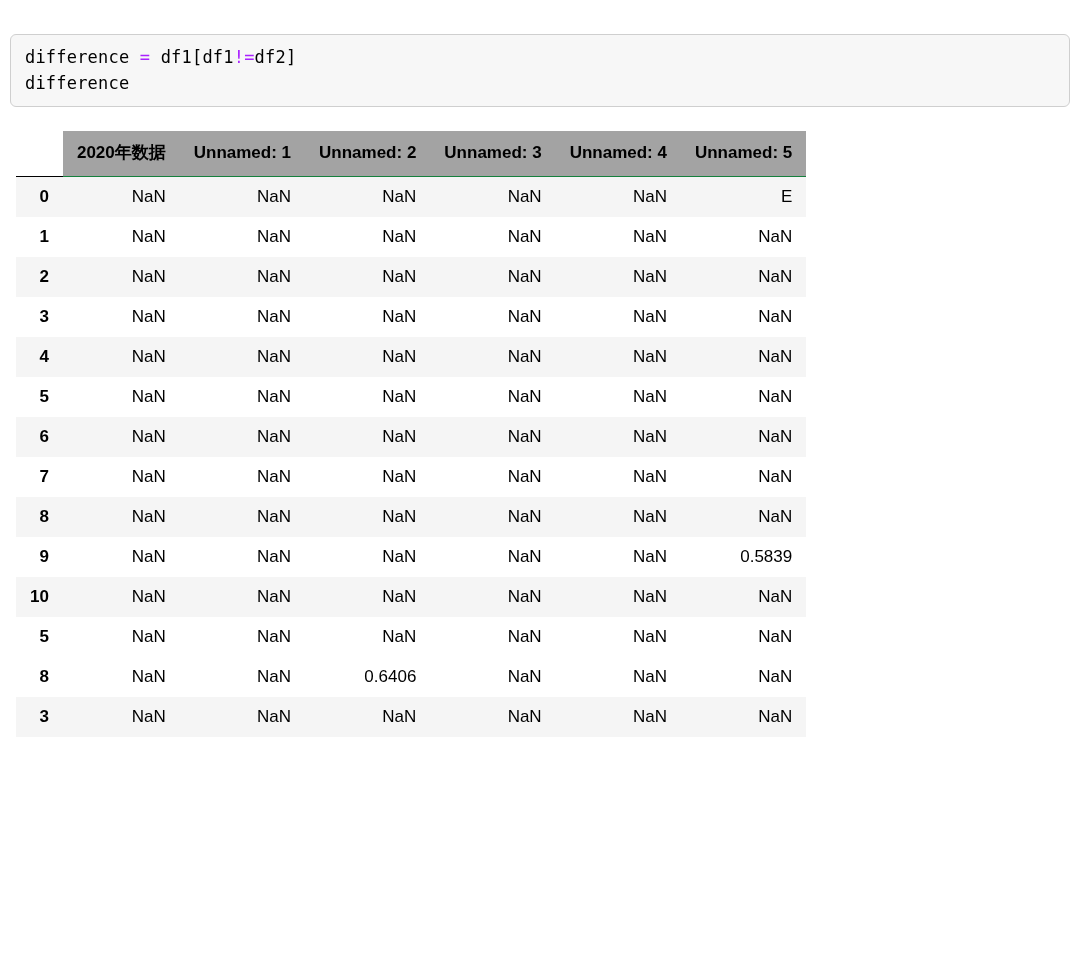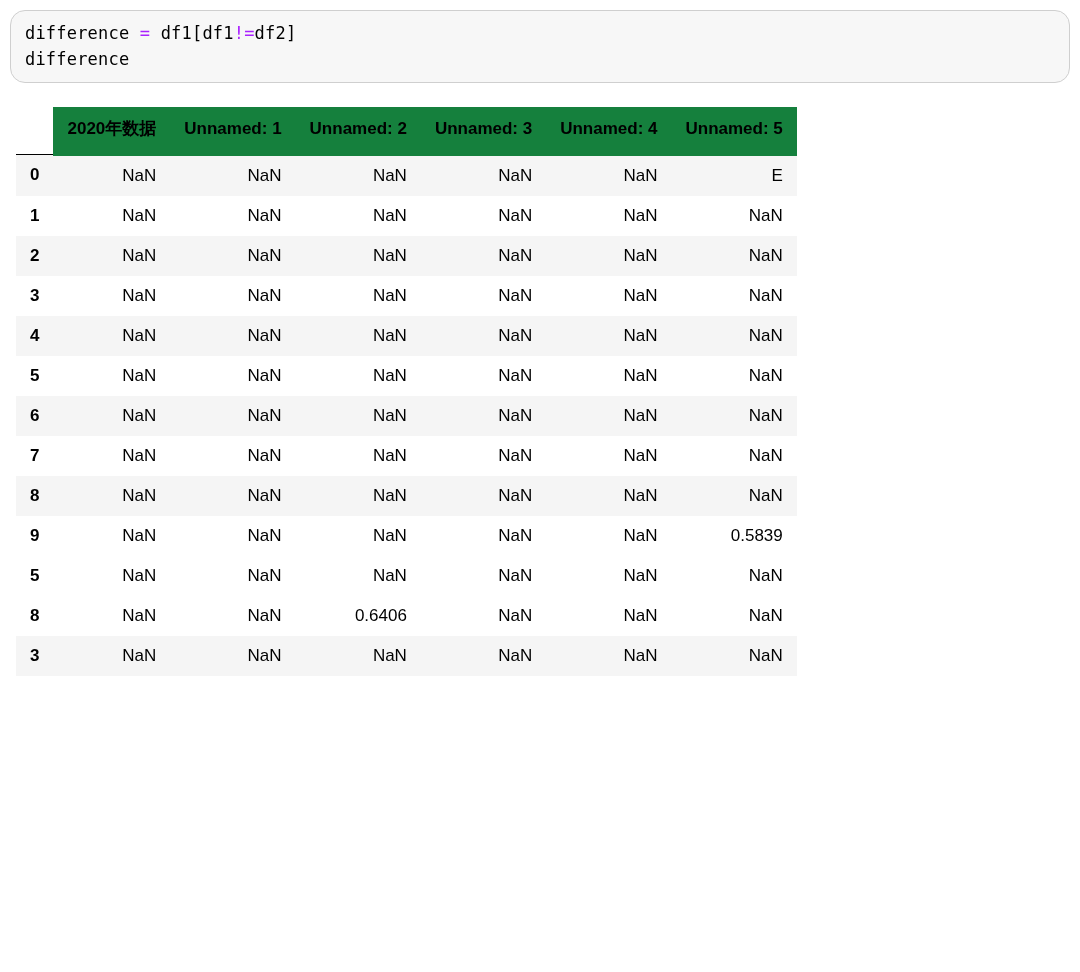--- a/index.html
+++ b/index.html
@@ -7,47 +7,48 @@
     margin: 0;
     padding: 10px;
     font-family: -apple-system, BlinkMacSystemFont, "Segoe UI", Helvetica, Arial, sans-serif;
     background: #fff;
     color: #000;
     font-size: 15px;
   }
   .code-cell {
     background: #f7f7f7;
     border: 1px solid #cfcfcf;
-    border-radius: 15px;
+    border-radius: 6px;
     padding: 10px 14px;
     font-family: "SFMono-Regular", Menlo, Consolas, monospace;
     font-size: 17px;
     line-height: 1.5;
     white-space: pre;
     margin-bottom: 24px;
     letter-spacing: 0.2px;
+    margin-top: 24px;
   }
   .tok-id { color: #000; }
   .tok-op { color: #aa22ff; font-weight: 500; }
   .tok-br { color: #000; }
   .output-area {
     padding: 0 6px;
   }
   table.df {
     border-collapse: collapse;
     font-size: 17px;
     color: #000;
   }
   table.df thead th {
     font-weight: 700;
     text-align: right;
     padding: 10px 14px 12px 14px;
-    border-bottom: 4px solid #15803d;
+    border-bottom: 1px solid #15803d;
     white-space: nowrap;
-    background: #15803d;
+    background: #a3a3a3;
   }
   table.df thead th.corner {
     border-bottom: 1px solid #000;
     background: #fff;
   }
   table.df tbody th {
     font-weight: 700;
     text-align: right;
     padding: 10px 14px;
     background: #fff;
@@ -169,20 +170,29 @@
         </tr>
         <tr class="odd">
           <th>9</th>
           <td>NaN</td>
           <td>NaN</td>
           <td>NaN</td>
           <td>NaN</td>
           <td>NaN</td>
           <td>0.5839</td>
         </tr>
+        <tr class="even">
+          <th>10</th>
+          <td>NaN</td>
+          <td>NaN</td>
+          <td>NaN</td>
+          <td>NaN</td>
+          <td>NaN</td>
+          <td>NaN</td>
+        </tr>
         <tr class="odd">
           <th>5</th>
           <td>NaN</td>
           <td>NaN</td>
           <td>NaN</td>
           <td>NaN</td>
           <td>NaN</td>
           <td>NaN</td>
         </tr>
         <tr class="odd">

